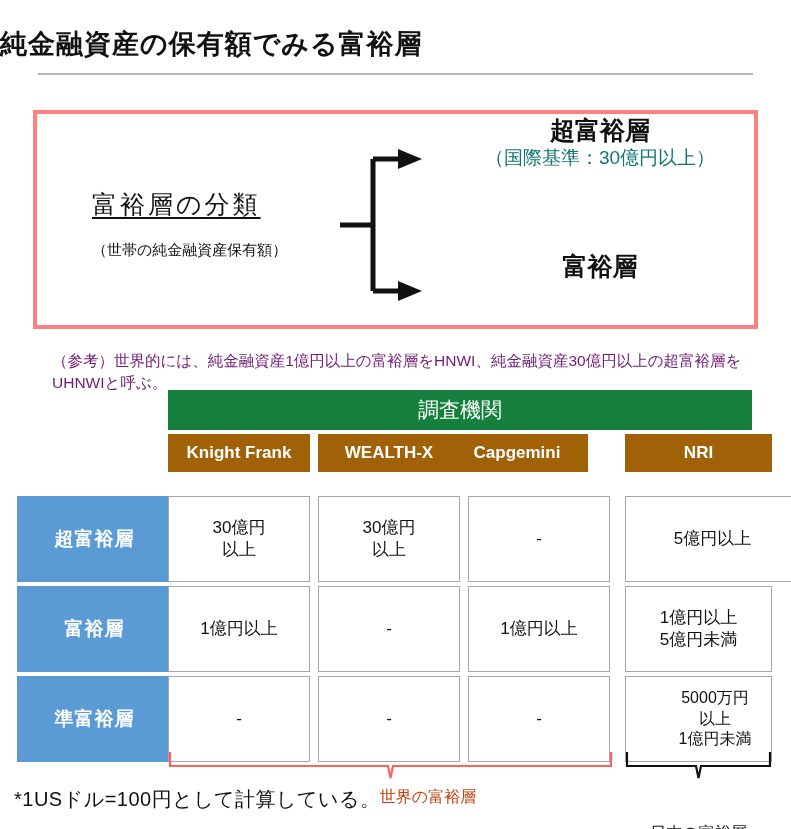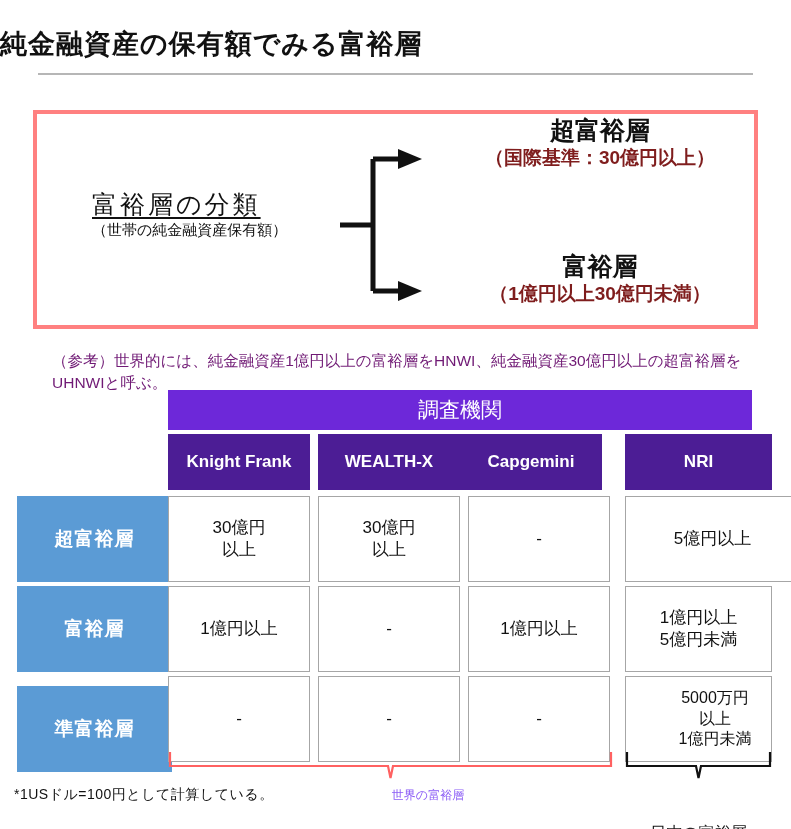--- a/index.html
+++ b/index.html
@@ -59,21 +59,21 @@
   #class-left-title {
     font-size: 25px;
     letter-spacing: 3px;
     text-decoration: underline;
     text-underline-offset: 4px;
     color: #111;
     white-space: nowrap;
   }
   #class-left-sub {
     font-size: 15px;
-    margin-top: 0;
+    margin-top: 20px;
     color: #111;
     white-space: nowrap;
   }
 
   
   #bracket {
     position: absolute;
     left: 340px;
     top: 145px;
     width: 120px;
@@ -89,22 +89,22 @@
   #branch-top { left: 430px; top: 116px; }
   #branch-bottom { left: 430px; top: 252px; }
   .branch-title {
     font-size: 25px;
     font-weight: bold;
     color: #111;
     line-height: 1.15;
   }
   .branch-line1 {
     font-size: 19px;
-    font-weight: bold;
-    color: #7f1d1d;
+    font-weight: normal;
+    color: #0f766e;
     line-height: 1.35;
   }
   .branch-line2 {
     font-size: 17px;
     color: #111;
     line-height: 1.35;
   }
 
   
   #ref-note {
@@ -123,32 +123,32 @@
     left: 0;
     top: 390px;
     width: 791px;
   }
   .hdr-span {
     position: absolute;
     left: 168px;
     top: 0px;
     width: 584px;
     height: 40px;
-    background: #6d28d9;
+    background: #15803d;
     color: #ffffff;
     font-size: 21px;
     display: flex;
     align-items: center;
     justify-content: center;
   }
   .col-hdr {
     position: absolute;
     top: 44px;
-    height: 56px;
-    background: #4c1d95;
+    height: 38px;
+    background: #a16207;
     color: #ffffff;
     font-size: 17px;
     font-weight: bold;
     display: flex;
     align-items: center;
     justify-content: center;
     text-align: center;
     line-height: 1.15;
   }
   .row-hdr {
@@ -193,37 +193,37 @@
     top: 752px;
     width: 147px;
     height: 28px;
   }
   #label-world {
     position: absolute;
     left: 338px;
     top: 787px;
     width: 180px;
     text-align: center;
-    font-size: 12px;
-    color: #8b5cf6;
+    font-size: 16px;
+    color: #c2410c;
   }
   #label-japan {
     position: absolute;
     left: 625px;
     top: 823px;
     width: 147px;
     text-align: center;
     font-size: 16px;
     color: #111;
   }
   #footnote {
     position: absolute;
     left: 14px;
     top: 786px;
-    font-size: 14px;
+    font-size: 20px;
     color: #111;
     letter-spacing: 0.5px;
   }
 </style>
 </head>
 <body>
 
 <div id="page-title">純金融資産の保有額でみる富裕層</div>
 <div id="title-rule"></div>
 
@@ -249,50 +249,49 @@
   </svg>
 </div>
 
 <div class="branch" id="branch-top">
   <div class="branch-title">超富裕層</div>
   <div class="branch-line1">（国際基準：30億円以上）</div>
 </div>
 
 <div class="branch" id="branch-bottom">
   <div class="branch-title">富裕層</div>
-  <div class="branch-line1">（1億円以上30億円未満）</div>
 </div>
 
 <div id="ref-note">（参考）世界的には、純金融資産1億円以上の富裕層をHNWI、純金融資産30億円以上の超富裕層をUHNWIと呼ぶ。</div>
 
 <div id="table-area">
   <div class="hdr-span">調査機関</div>
 
   <div class="col-hdr" style="left:168px;width:142px;">Knight
 Frank</div>
   <div class="col-hdr" style="left:318px;width:142px;">WEALTH-X</div>
-  <div class="col-hdr" style="left:460px;width:142px;">Capgemini</div>
+  <div class="col-hdr" style="left:446px;width:142px;">Capgemini</div>
   <div class="col-hdr" style="left:625px;width:147px;">NRI</div>
 
   <div class="row-hdr" style="top:106px;height:86px;">超富裕層</div>
   <div class="cell" style="left:168px;top:106px;width:142px;height:86px;">30億円
 以上</div>
   <div class="cell" style="left:318px;top:106px;width:142px;height:86px;">30億円
 以上</div>
   <div class="cell" style="left:468px;top:106px;width:142px;height:86px;">-</div>
   <div class="cell" style="left:625px;top:106px;width:175px;height:86px;">5億円以上</div>
 
   <div class="row-hdr" style="top:196px;height:86px;">富裕層</div>
   <div class="cell" style="left:168px;top:196px;width:142px;height:86px;">1億円以上</div>
   <div class="cell" style="left:318px;top:196px;width:142px;height:86px;">-</div>
   <div class="cell" style="left:468px;top:196px;width:142px;height:86px;">1億円以上</div>
   <div class="cell" style="left:625px;top:196px;width:147px;height:86px;">1億円以上
 5億円未満</div>
 
-  <div class="row-hdr" style="top:296px;height:86px;">準富裕層</div>
+  <div class="row-hdr" style="top:286px;height:86px;">準富裕層</div>
   <div class="cell" style="left:168px;top:286px;width:142px;height:86px;">-</div>
   <div class="cell" style="left:318px;top:286px;width:142px;height:86px;">-</div>
   <div class="cell" style="left:468px;top:286px;width:142px;height:86px;">-</div>
   <div class="cell" style="left:625px;top:286px;width:147px;height:86px;font-size:16px;padding-left:33px;">5000万円
 以上
 1億円未満</div>
 </div>
 
 <div id="brace-world">
   <svg width="445" height="28" viewBox="0 0 445 28" xmlns="http://www.w3.org/2000/svg">

